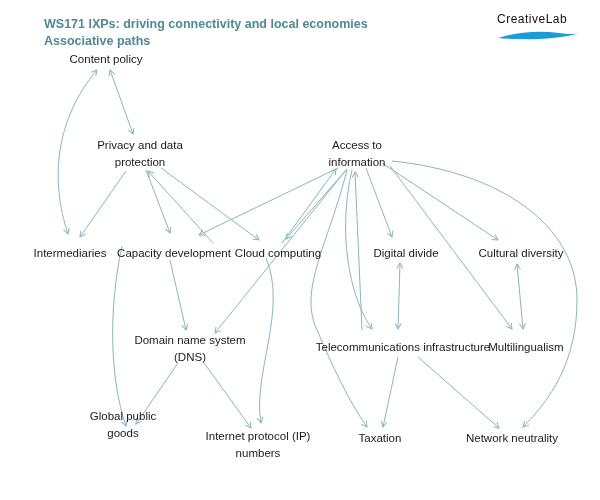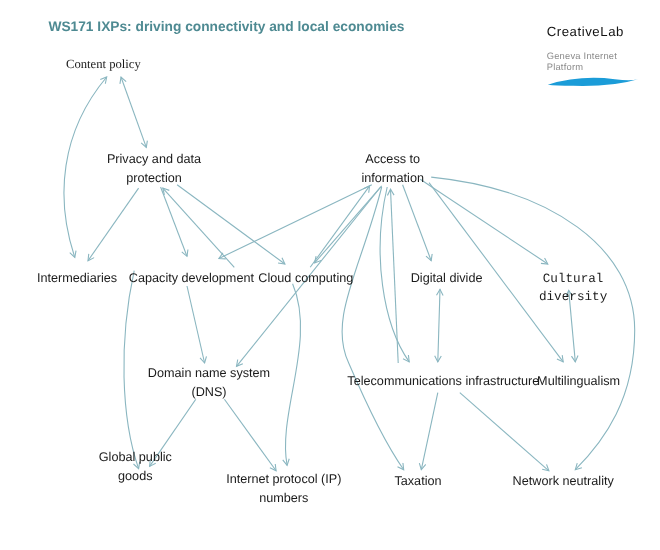--- a/index.html
+++ b/index.html
@@ -14,21 +14,21 @@
     font-size:12.5px;font-weight:bold;line-height:17px;
   }
   .node{
     position:absolute;transform:translateX(-50%);
     font-size:11.5px;line-height:17px;color:#1a1a1a;
     text-align:center;white-space:pre-line;
   }
   .logo{position:absolute;left:497px;top:12px;width:92px;text-align:left;}
   .logo-word{font-size:22px;font-weight:bold;color:#111111;letter-spacing:0px;line-height:22px;}
   .logo-word .i{color:#2a9fd8;font-style:italic;font-family:"Liberation Serif","DejaVu Serif",serif;}
-  .logo-sub{font-size:12px;color:#111111;margin-top:10px;letter-spacing:0.5px;}
+  .logo-sub{font-size:12px;color:#111111;margin-top:0px;letter-spacing:0.5px;}
   .logo-tag{font-size:8.5px;color:#8a8a8a;margin-top:10px;letter-spacing:0.2px;}
   .logo-swoosh{margin-top:1px;}
 </style>
 </head>
 <body>
 
 <div id="stage">
 
   <svg id="edge-layer" viewBox="0 0 600 500" xmlns="http://www.w3.org/2000/svg">
     <defs>
@@ -64,43 +64,43 @@
         <path d="M 178 363 L 136 424" fill="none" stroke="#8ab6c0" stroke-width="1" marker-end="url(#arrow-end)"></path>
         <path d="M 204 363 L 251 428" fill="none" stroke="#8ab6c0" stroke-width="1" marker-end="url(#arrow-end)"></path>
         <path d="M 266 258 C 288 310 252 375 261 423" fill="none" stroke="#8ab6c0" stroke-width="1" marker-end="url(#arrow-end)"></path>
         <path d="M 398 357 L 383 427" fill="none" stroke="#8ab6c0" stroke-width="1" marker-end="url(#arrow-end)"></path>
         <path d="M 418 357 L 499 428" fill="none" stroke="#8ab6c0" stroke-width="1" marker-end="url(#arrow-end)"></path>
       </g>
   </svg>
 
   <div class="title" style="color: rgb(78, 138, 146);">
     <div>WS171 IXPs: driving connectivity and local economies</div>
+    <div>Associative paths</div>
   </div>
 
   <div class="logo">
     <div class="logo-sub">CreativeLab</div>
-    <div class="logo-tag">Geneva Internet Platform</div>
     <div class="logo-swoosh">
       <svg width="84" height="10" viewBox="0 0 84 10">
         <path id="swoosh-path" d="M1,7 Q30,-2 62,2 Q76,4 83,2 Q60,9 24,8 Q8,8 1,7 Z" fill="#1b9cd8"></path>
       </svg>
     </div>
   </div>
 
   <div id="nodes">
-      <div class="node" style="left: 94px; top: 51px; font-family: Liberation Serif, serif;">Content policy</div>
+      <div class="node" style="left: 106px; top: 51px;">Content policy</div>
       <div class="node" style="left: 140px; top: 137px;">Privacy and data
 protection</div>
       <div class="node" style="left: 357px; top: 137px;">Access to
 information</div>
       <div class="node" style="left: 70px; top: 245px;">Intermediaries</div>
       <div class="node" style="left: 174px; top: 245px;">Capacity development</div>
       <div class="node" style="left: 278px; top: 245px;">Cloud computing</div>
       <div class="node" style="left: 406px; top: 245px;">Digital divide</div>
-      <div class="node" style="left: 521px; top: 245px; font-family: Liberation Mono, monospace;">Cultural diversity</div>
+      <div class="node" style="left: 521px; top: 245px;">Cultural diversity</div>
       <div class="node" style="left: 190px; top: 332px;">Domain name system
 (DNS)</div>
       <div class="node" style="left: 403px; top: 339px;">Telecommunications infrastructure</div>
       <div class="node" style="left: 526px; top: 339px;">Multilingualism</div>
       <div class="node" style="left: 123px; top: 408px;">Global public
 goods</div>
       <div class="node" style="left: 258px; top: 428px;">Internet protocol (IP)
 numbers</div>
       <div class="node" style="left: 380px; top: 430px;">Taxation</div>
       <div class="node" style="left: 512px; top: 430px;">Network neutrality</div>

